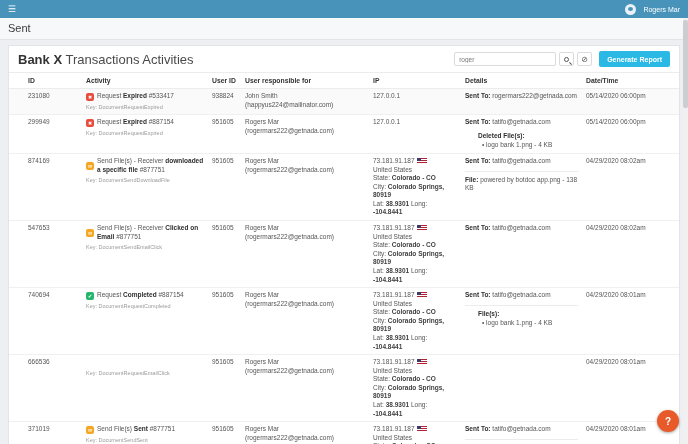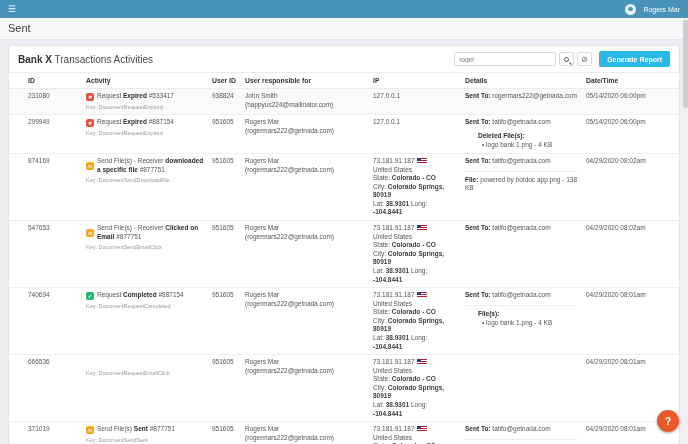--- a/index.html
+++ b/index.html
@@ -14,21 +14,21 @@
   .notif::after { content:""; position:absolute; left:3px; top:3px; width:5px; height:4px; border-radius:50%; background:#4793ba; }
   .username { font-size:7px; }
 
   
   .teams-band { background:#f7f8f9; padding:4px 8px 5px; border-bottom:1px solid #e2e4e7; }
   .teams-title { font-size:11px; color:#3c3c3c; font-weight:400; }
 
   
   .card { margin:5px 8px 0; background:#fff; border:1px solid #e2e4e8; height:400px; overflow:hidden; }
   .card-header { display:flex; align-items:center; padding:5px 9px; }
-  .card-title { font-size:10px; color:#4a4a4a; }
+  .card-title { font-size:13px; color:#4a4a4a; }
   .card-title b { color:#333; }
   .controls { margin-left:auto; display:flex; align-items:center; gap:3px; }
   .search-box { width:102px; height:14px; border:1px solid #d9dbde; border-radius:2px; font-size:6.5px; color:#777; padding:0 4px; font-family:"Liberation Sans",sans-serif; outline:none; }
   .mini-btn { width:15px; height:14px; border:1px solid #d9dbde; background:#fff; border-radius:2px; display:flex; align-items:center; justify-content:center; color:#555; font-size:8px; cursor:pointer; padding:0; }
   .mag { width:5px; height:5px; border:1px solid #555; border-radius:50%; position:relative; }
   .mag::after { content:""; position:absolute; width:3px; height:1px; background:#555; transform:rotate(45deg); left:4px; top:5px; }
   .gen-btn { height:16px; background:#29b9e4; border:none; border-radius:2px; color:#fff; font-size:7px; font-weight:700; padding:0 8px; margin-left:4px; cursor:pointer; font-family:"Liberation Sans",sans-serif; }
 
   
   .grid-head, .trow { display:grid; grid-template-columns:64px 126px 33px 128px 92px 121px 88px; padding:0 9px; }

